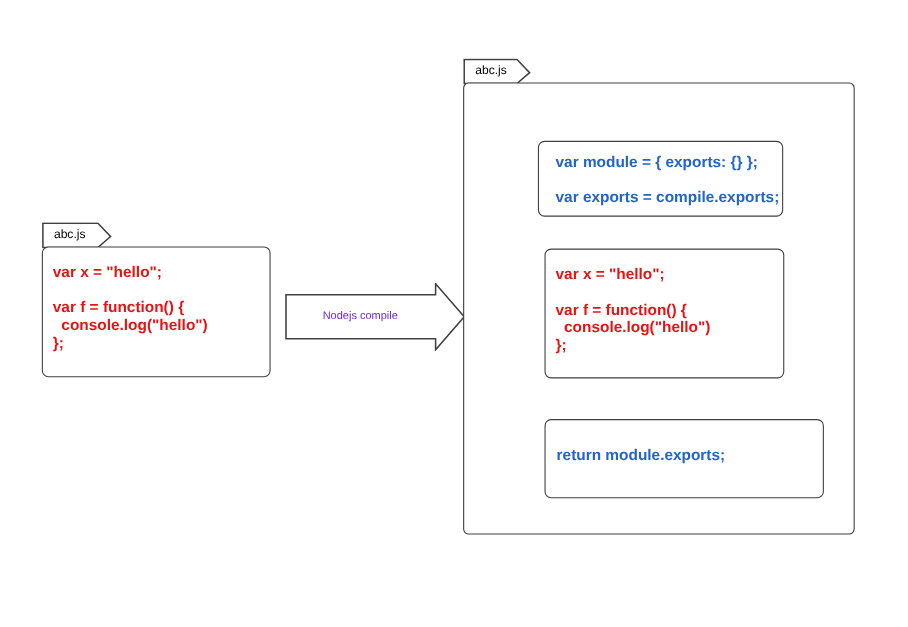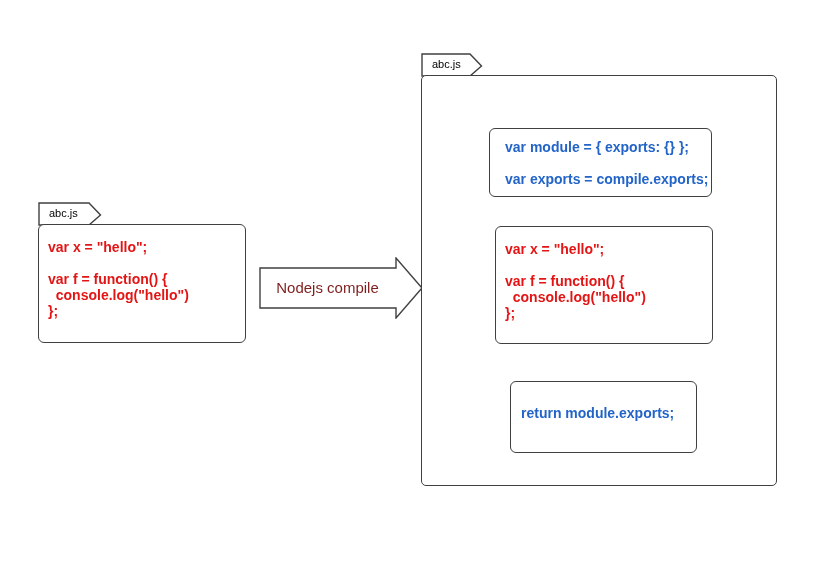--- a/index.html
+++ b/index.html
@@ -18,21 +18,21 @@
   }
   .tab { position:absolute; }
   .tab svg { display:block; }
   .tab-label {
     position:absolute; top:0; left:11px; right:0; height:22px;
     line-height:22px; font-size:11px; color:#000000;
   }
   .arrow-wrap { position:absolute; }
   .arrow-label {
     position:absolute; left:0; top:11px; width:137px; height:40px;
-    line-height:40px; text-align:center; font-size:15px; color:#7f1d1d;
+    line-height:40px; text-align:center; font-size:10px; color:#6d28d9;
   }
 </style>
 </head>
 <body>
 
 <div class="canvas">
 
   <div class="tab" style="left:38px; top:202px;">
     <svg width="64" height="24" viewBox="0 0 64 24">
       <polygon points="1,1 51,1 62.5,13 51,23 1,23" fill="#ffffff" stroke-width="1.4" stroke="#404040"></polygon>
@@ -71,17 +71,17 @@
   </div>
 
   <div class="shape-box" style="left:495px; top:226px; width:218px; height:118px;">
     <div class="code" style="padding: 14px 0px 0px 9px; color: rgb(228, 20, 20);">var x = "hello";
 
 var f = function() {
   console.log("hello")
 };</div>
   </div>
 
-  <div class="shape-box" style="left:510px; top:381px; width:187px; height:72px;">
+  <div class="shape-box" style="left:495px; top:381px; width:254px; height:72px;">
     <div class="code" style="padding: 23px 0px 0px 10px; color: rgb(34, 100, 200);">return module.exports;</div>
   </div>
 
 </div>
 
 </body></html>

